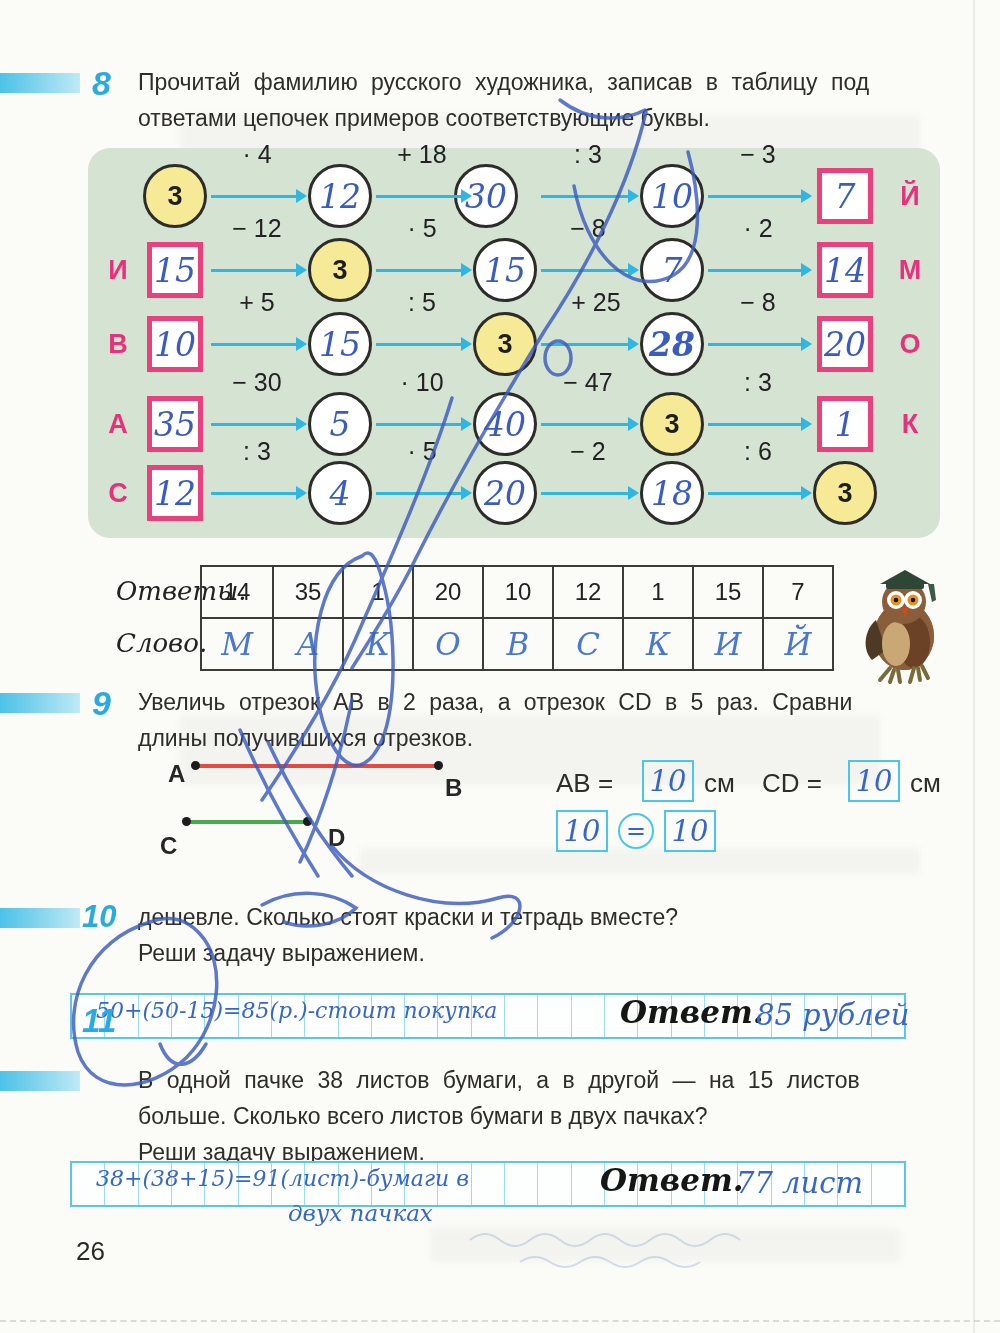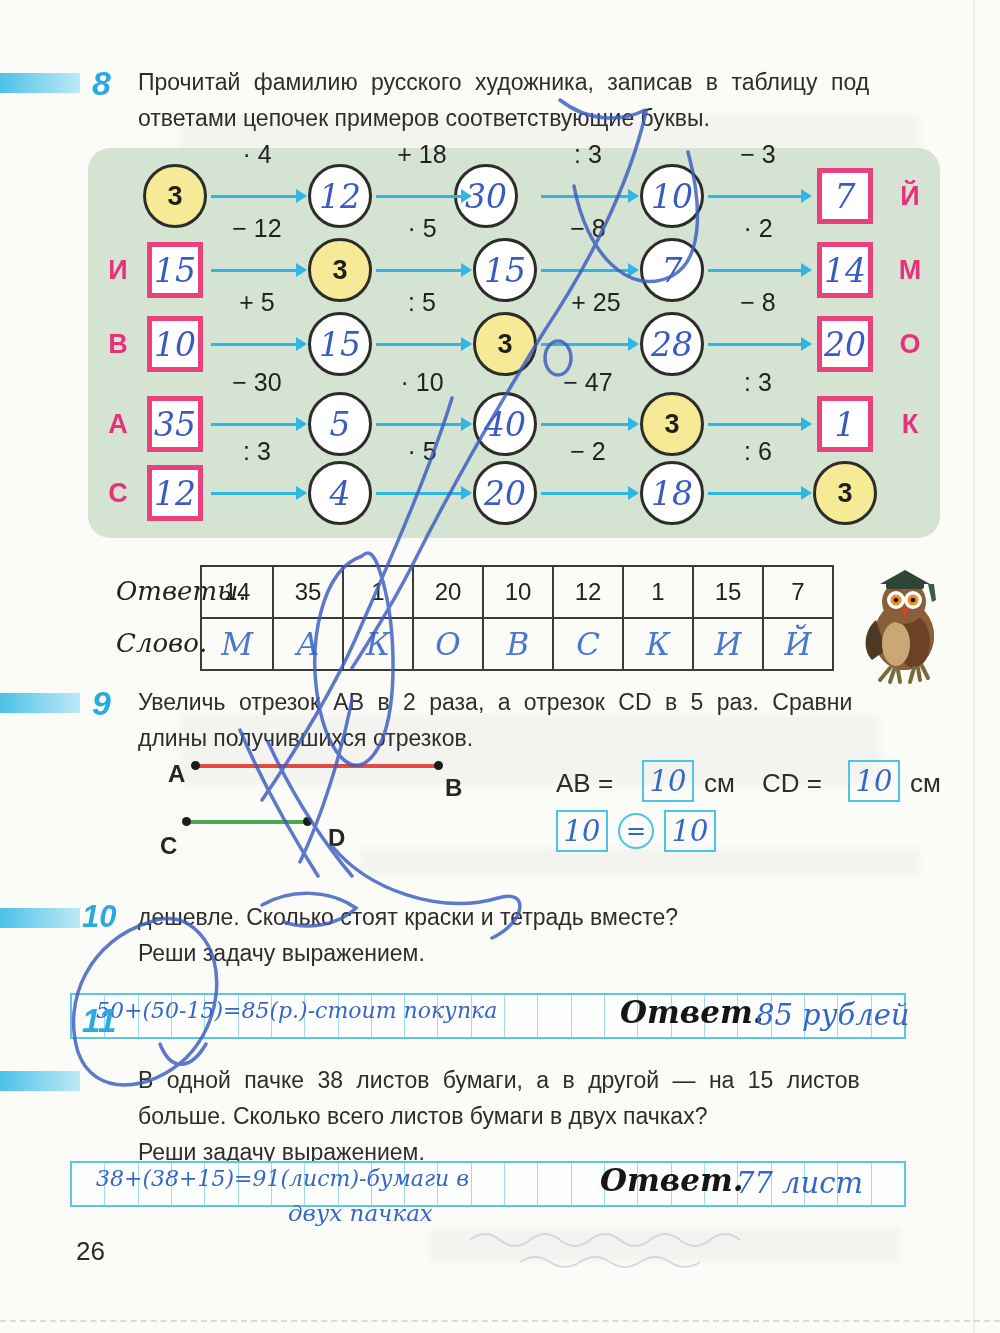--- a/index.html
+++ b/index.html
@@ -129,21 +129,21 @@
       <div class="chain-letter" style="left: 822px; top: 196px;">О</div>
       <div class="node n-square" style="left: 87px; top: 196px;">
         <span class="v-hw">10</span>
       </div>
       <div class="node n-circle" style="left: 252px; top: 196px;">
         <span class="v-hw">15</span>
       </div>
       <div class="node n-circle n-yellow" style="left: 417px; top: 196px;">
         <span class="v-print">3</span>
       </div>
-      <div class="node n-circle" style="left: 584px; top: 196px;">
+      <div class="node n-circle" style="left: 584px; top: 196px; font-weight: bold;">
         <span class="v-hw">28</span>
       </div>
       <div class="node n-square" style="left: 757px; top: 196px;">
         <span class="v-hw">20</span>
       </div>
       <div class="op" style="left: 169px; top: 154px;">+ 5</div>
       <div class="arrow" style="left: 123px; width: 87px; top: 195px;"></div>
       <div class="op" style="left: 334px; top: 154px;">: 5</div>
       <div class="arrow" style="left: 288px; width: 87px; top: 195px;"></div>
       <div class="op" style="left: 500px; top: 154px; margin-left: 8px;">+ 25</div>

